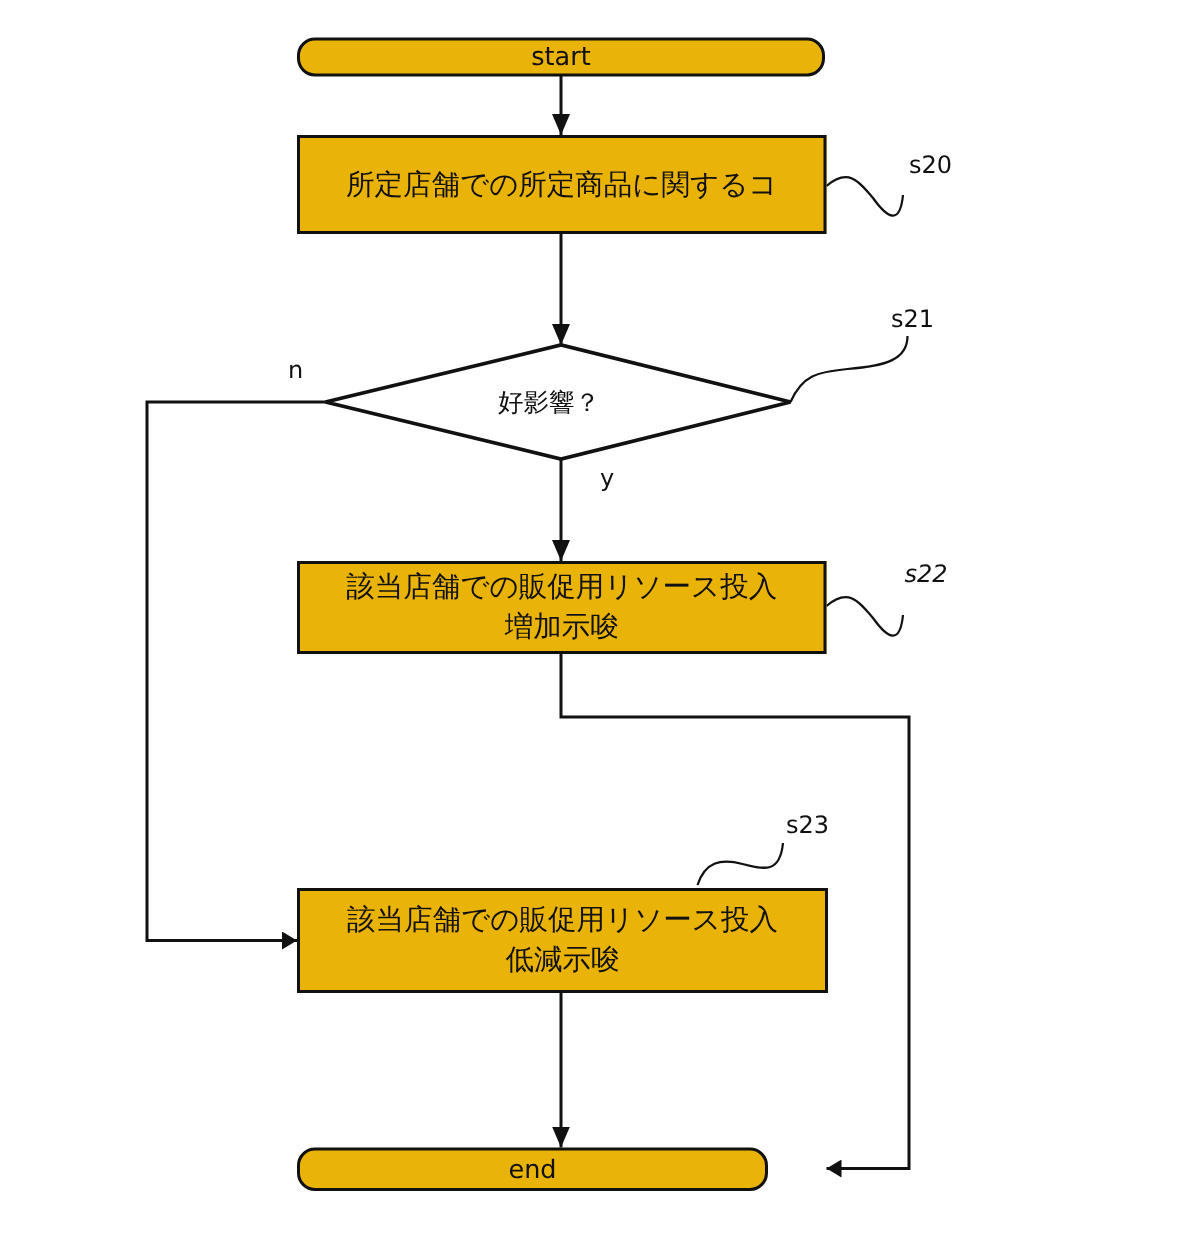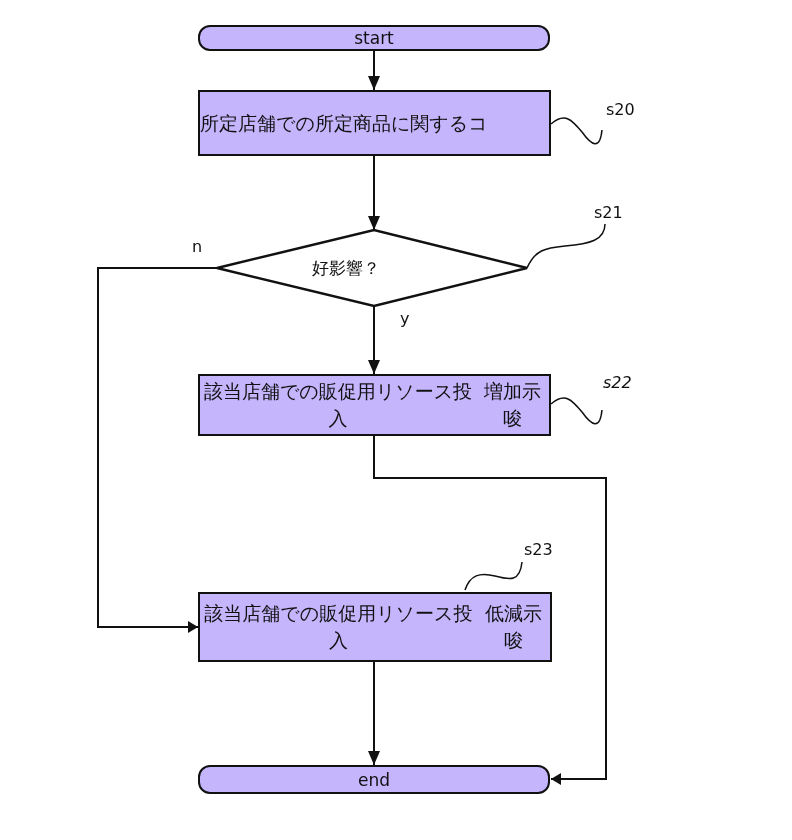--- a/index.html
+++ b/index.html
@@ -1,22 +1,22 @@
 <!DOCTYPE html>
 <html><head>
 <meta charset="utf-8">
 <style>
   html, body { margin: 0; padding: 0; background: #ffffff; }
   body { width: 792px; height: 840px; position: relative; overflow: hidden;
          font-family: "DejaVu Sans", "Liberation Sans", sans-serif; color: #111; }
   svg.lines { position: absolute; left: 0; top: 0; }
-  .node { position: absolute; box-sizing: border-box; border: 2.5px solid #111; background: #c4b5fd;
+  .node { position: absolute; box-sizing: border-box; border: 2.5px solid #111; background: #eab308;
           display: flex; align-items: center; justify-content: center; text-align: center; }
   .terminal { border-radius: 12px; font-size: 17px; }
-  .process { font-size: 19px; line-height: 27px; flex-direction: row; justify-content: space-between; }
+  .process { font-size: 19px; line-height: 27px; flex-direction: column; }
   .label { position: absolute; font-size: 16px; color: #111; }
   .dlabel { position: absolute; font-size: 17px; }
 </style>
 </head>
 <body>
 
 <svg class="lines" width="792" height="840">
   <defs>
     <marker id="ah" markerWidth="10" markerHeight="12" refX="10" refY="6" orient="auto" markerUnits="userSpaceOnUse">
       <path d="M0,0 L10,6 L0,12 Z" fill="#111"></path>
@@ -48,32 +48,32 @@
 
 <div class="node terminal" style="left:198px; top:25px; width:352px; height:26px;">
   <span>start</span>
 </div>
 
 <div class="node process" style="left:198px; top:90px; width:353px; height:66px;">
   <div>所定店舗での所定商品に関するコ</div>
 </div>
 <div class="label" style="left:606px; top:100px;">s20</div>
 
-<div class="dlabel" style="left:312px; top:257px;">好影響？</div>
+<div class="dlabel" style="left:332px; top:257px;">好影響？</div>
 <div class="label" style="left:594px; top:203px;">s21</div>
 <div class="label" style="left:192px; top:237px;">n</div>
 <div class="label" style="left:400px; top:309px;">y</div>
 
 <div class="node process" style="left:198px; top:374px; width:353px; height:62px;">
   <div>該当店舗での販促用リソース投入</div>
   <div>増加示唆</div>
 </div>
 <div class="label" style="left:603px; top:373px;font-style:italic;">s22</div>
 
 <div class="label" style="left:524px; top:540px;">s23</div>
 <div class="node process" style="left:198px; top:592px; width:354px; height:70px;">
   <div>該当店舗での販促用リソース投入</div>
   <div>低減示唆</div>
 </div>
 
-<div class="node terminal" style="left:198px; top:765px; width:352px; height:29px;">
+<div class="node terminal" style="left:198px; top:765px; width:314px; height:29px;">
   <span>end</span>
 </div>
 
 </body></html>

